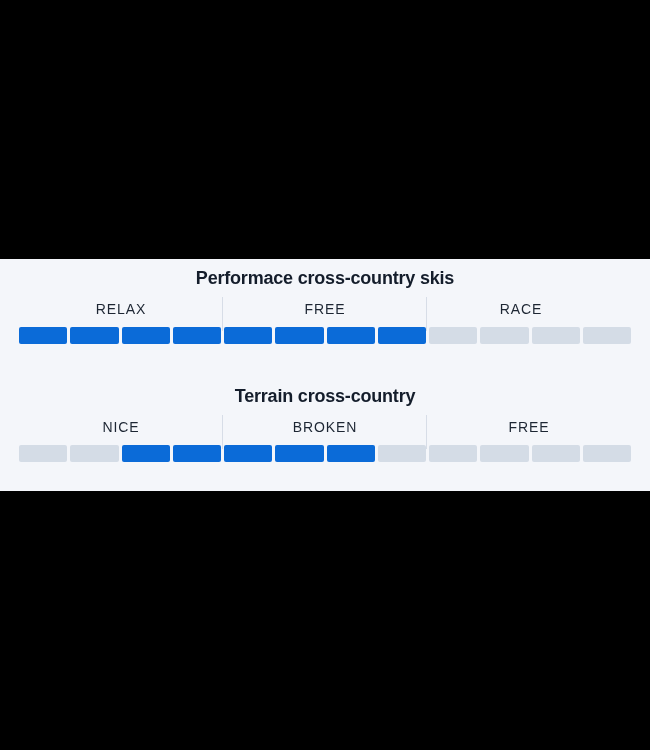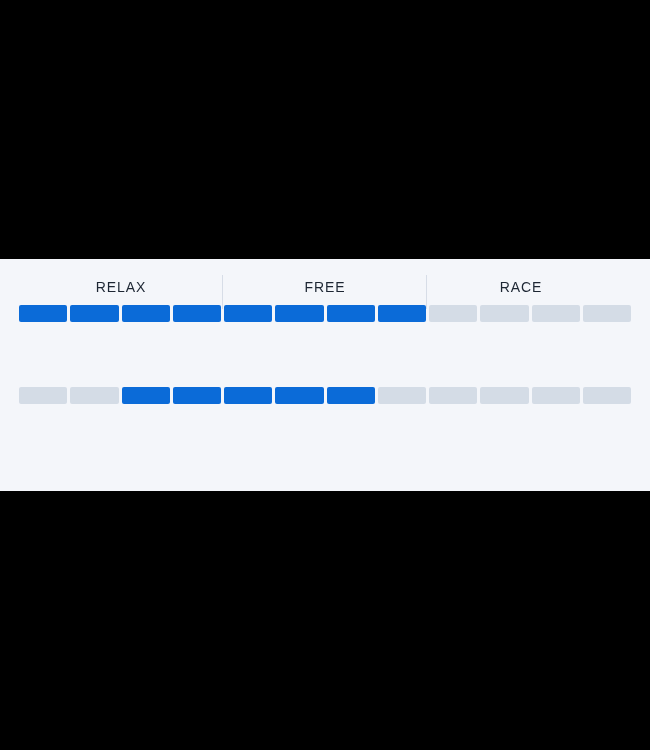--- a/index.html
+++ b/index.html
@@ -98,20 +98,21 @@
   }
 </style>
 </head>
 <body>
 
 <div id="stage">
 
   <div id="spec-card">
 
     <div class="spec-group group-0">
+      <div class="group-title">Performace cross-country skis</div>
 
       <div class="scale-labels">
         <div class="scale-divider" style="left:203px;"></div>
         <div class="scale-divider" style="left:407px;"></div>
         <div class="scale-label" style="left:102px;">RELAX</div>
         <div class="scale-label" style="left:306px;">FREE</div>
         <div class="scale-label" style="left:502px;">RACE</div>
       </div>
 
       <div class="seg-bar" id="bar-0">
@@ -124,21 +125,29 @@
           <div class="seg on"></div>
           <div class="seg on"></div>
           <div class="seg"></div>
           <div class="seg"></div>
           <div class="seg"></div>
           <div class="seg"></div>
         </div>
     </div>
 
     <div class="spec-group group-1">
+      <div class="group-title">Terrain cross-country</div>
 
+      <div class="scale-labels">
+        <div class="scale-divider" style="left:203px;"></div>
+        <div class="scale-divider" style="left:407px;"></div>
+        <div class="scale-label" style="left:102px;">NICE</div>
+        <div class="scale-label" style="left:306px;">BROKEN</div>
+        <div class="scale-label" style="left:510px;">FREE</div>
+      </div>
 
       <div class="seg-bar" id="bar-1">
           <div class="seg"></div>
           <div class="seg"></div>
           <div class="seg on"></div>
           <div class="seg on"></div>
           <div class="seg on"></div>
           <div class="seg on"></div>
           <div class="seg on"></div>
           <div class="seg"></div>

